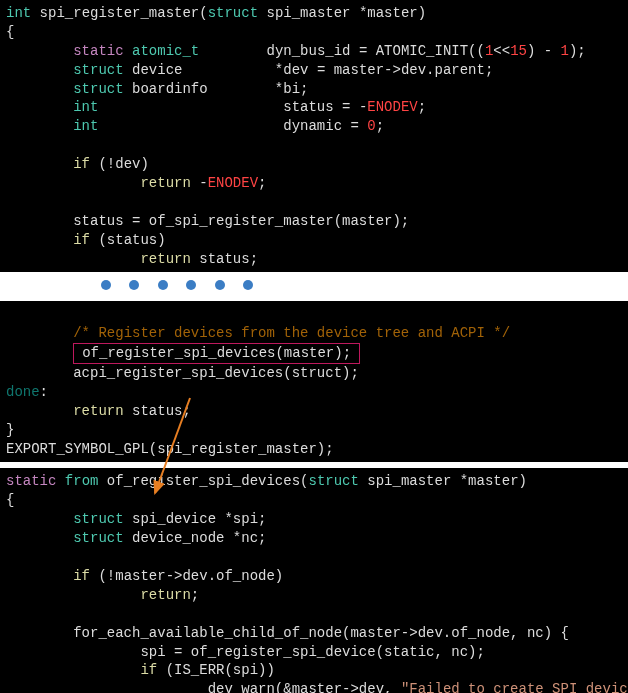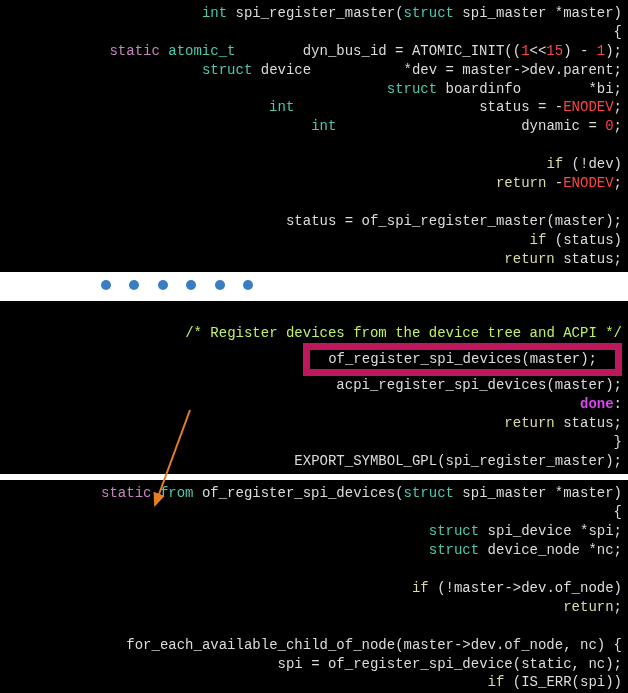--- a/index.html
+++ b/index.html
@@ -10,21 +10,20 @@
       width: 628px;
       padding: 0;
       line-height: 1.35;
     }
     .code-block {
       background: #000;
       color: #fff;
       padding: 4px 6px;
       white-space: pre;
       overflow: hidden;
-      text-align: right;
     }
     .dots-row {
       background: #fff;
       padding: 5px 0;
       text-align: left;
       padding-left: 96px;
     }
     .dot {
       display: inline-block;
       width: 10px;
@@ -38,26 +37,26 @@
       background: #fff;
     }
     .kw-type { color: #4ec9b0; }
     .kw-static { color: #c586c0; }
     .kw-ctrl { color: #dcdca6; }
     .kw-int { color: #4ec9b0; }
     .txt { color: #dcdcdc; }
     .num { color: #f44; }
     .err { color: #f44; }
     .str { color: #ce9178; }
-    .comment { color: #bef264; }
-    .label { color: #d946ef; font-weight: bold; }
+    .comment { color: #a16207; }
+    .label { color: #0f766e; }
     .highlight-box {
-      border: 7px solid #be185d;
+      border: 1px solid #be185d;
       display: inline-block;
-      padding: 0 18px;
+      padding: 0 8px;
     }
     .arrow-container {
       position: relative;
       height: 0;
     }
     .arrow {
       position: absolute;
       top: -75px;
       left: 130px;
       pointer-events: none;
@@ -87,21 +86,21 @@
   <span class="dot"></span>
   <span class="dot"></span>
   <span class="dot"></span>
   <span class="dot"></span>
   <span class="dot"></span>
 </div>
 
 <div class="code-block">
         <span class="comment">/* Register devices from the device tree and ACPI */</span>
         <span class="highlight-box"><span class="txt">of_register_spi_devices(master);</span></span>
-<span class="txt">        acpi_register_spi_devices(master);</span>
+<span class="txt">        acpi_register_spi_devices(struct);</span>
 <span class="label">done</span><span class="txt">:</span>
         <span class="kw-ctrl">return</span><span class="txt"> status;</span>
 <span class="txt">}</span>
 <span class="txt">EXPORT_SYMBOL_GPL(spi_register_master);</span></div>
 
 <div class="gap"></div>
 
 <div class="arrow-container">
   <svg class="arrow" width="80" height="110">
     <defs>

